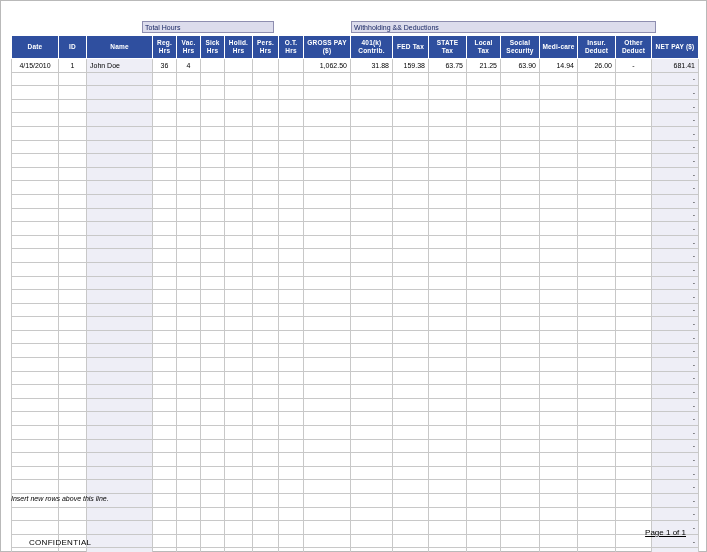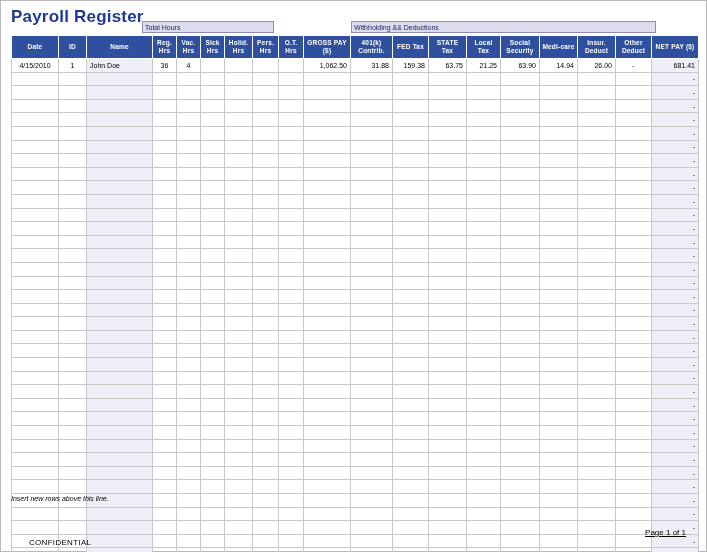--- a/index.html
+++ b/index.html
@@ -105,21 +105,20 @@
     bottom: 14px;
     font-size: 8px;
     text-decoration: underline;
   }
 </style>
 </head>
 <body>
 
 <div class="page">
 
-  <div class="title">Payroll Register</div>
 
   <div class="grp" style="left:141px; top:20px; width:132px;">Total Hours</div>
   <div class="grp" style="left:350px; top:20px; width:305px;">Withholding &amp;&amp; Deductions</div>
 
   <table class="reg">
     <colgroup>
       <col style="width:47px">
         <col style="width:28px">
         <col style="width:66px">
       <col style="width:24px">

